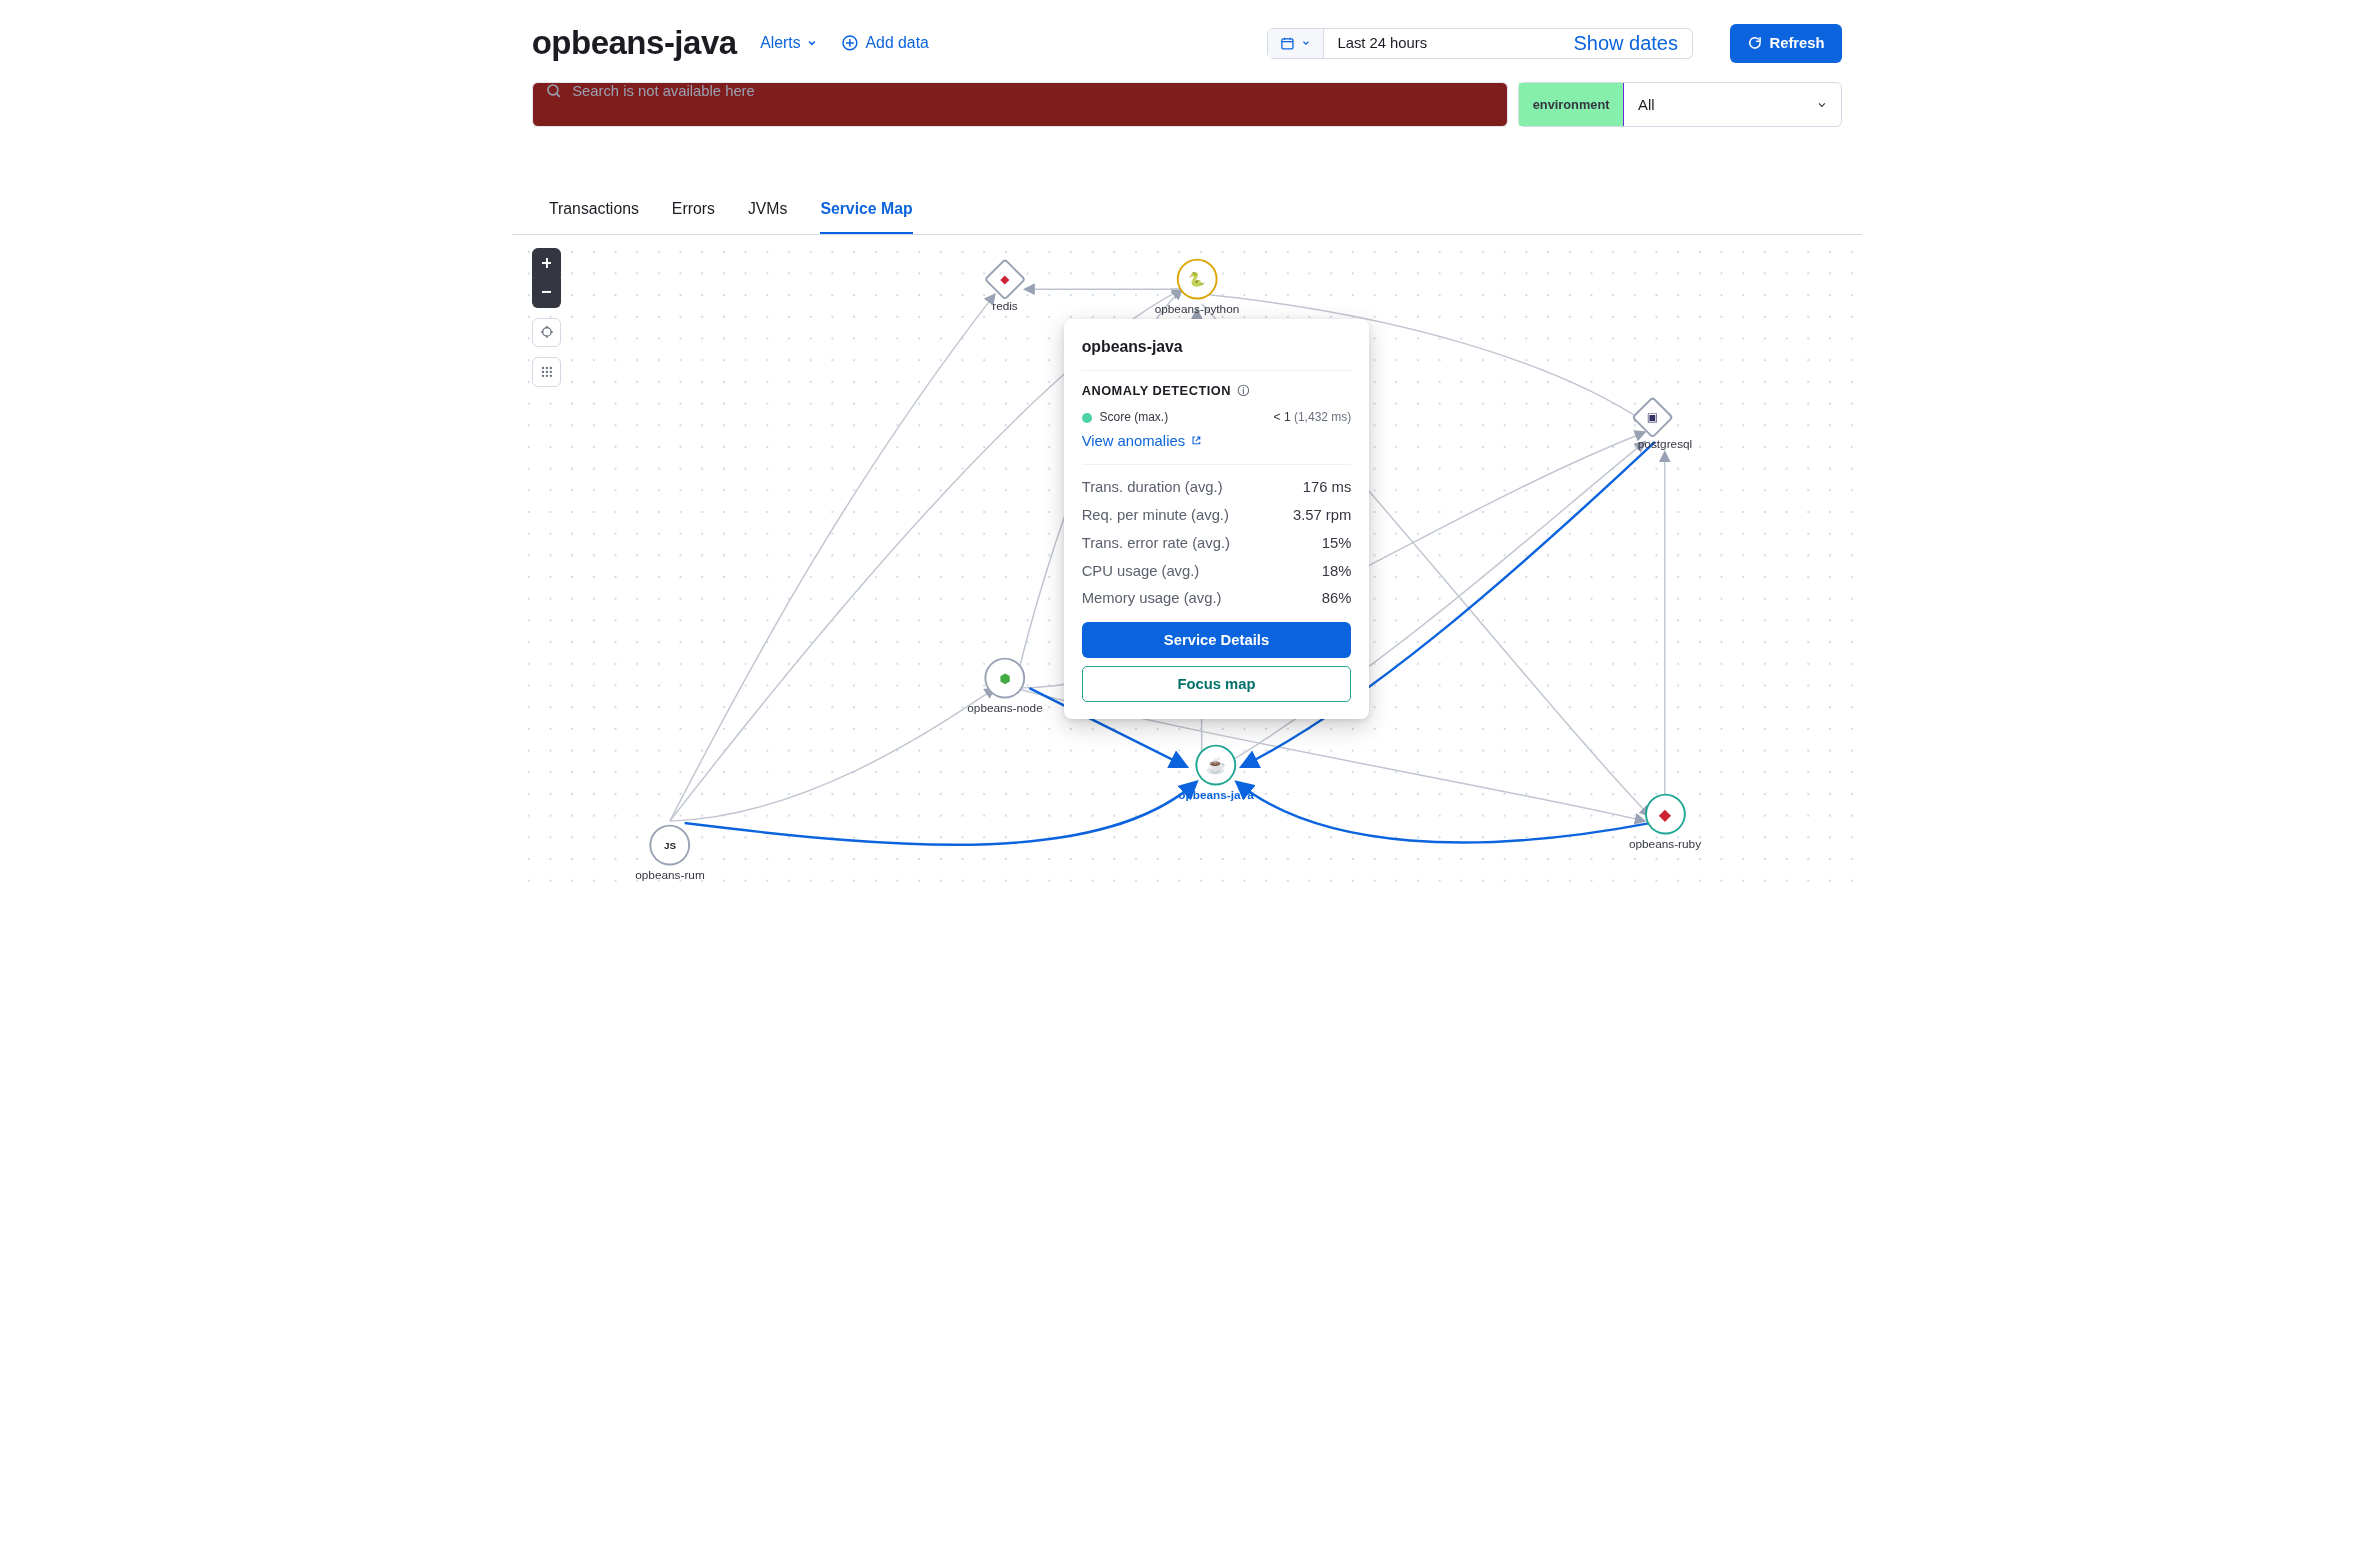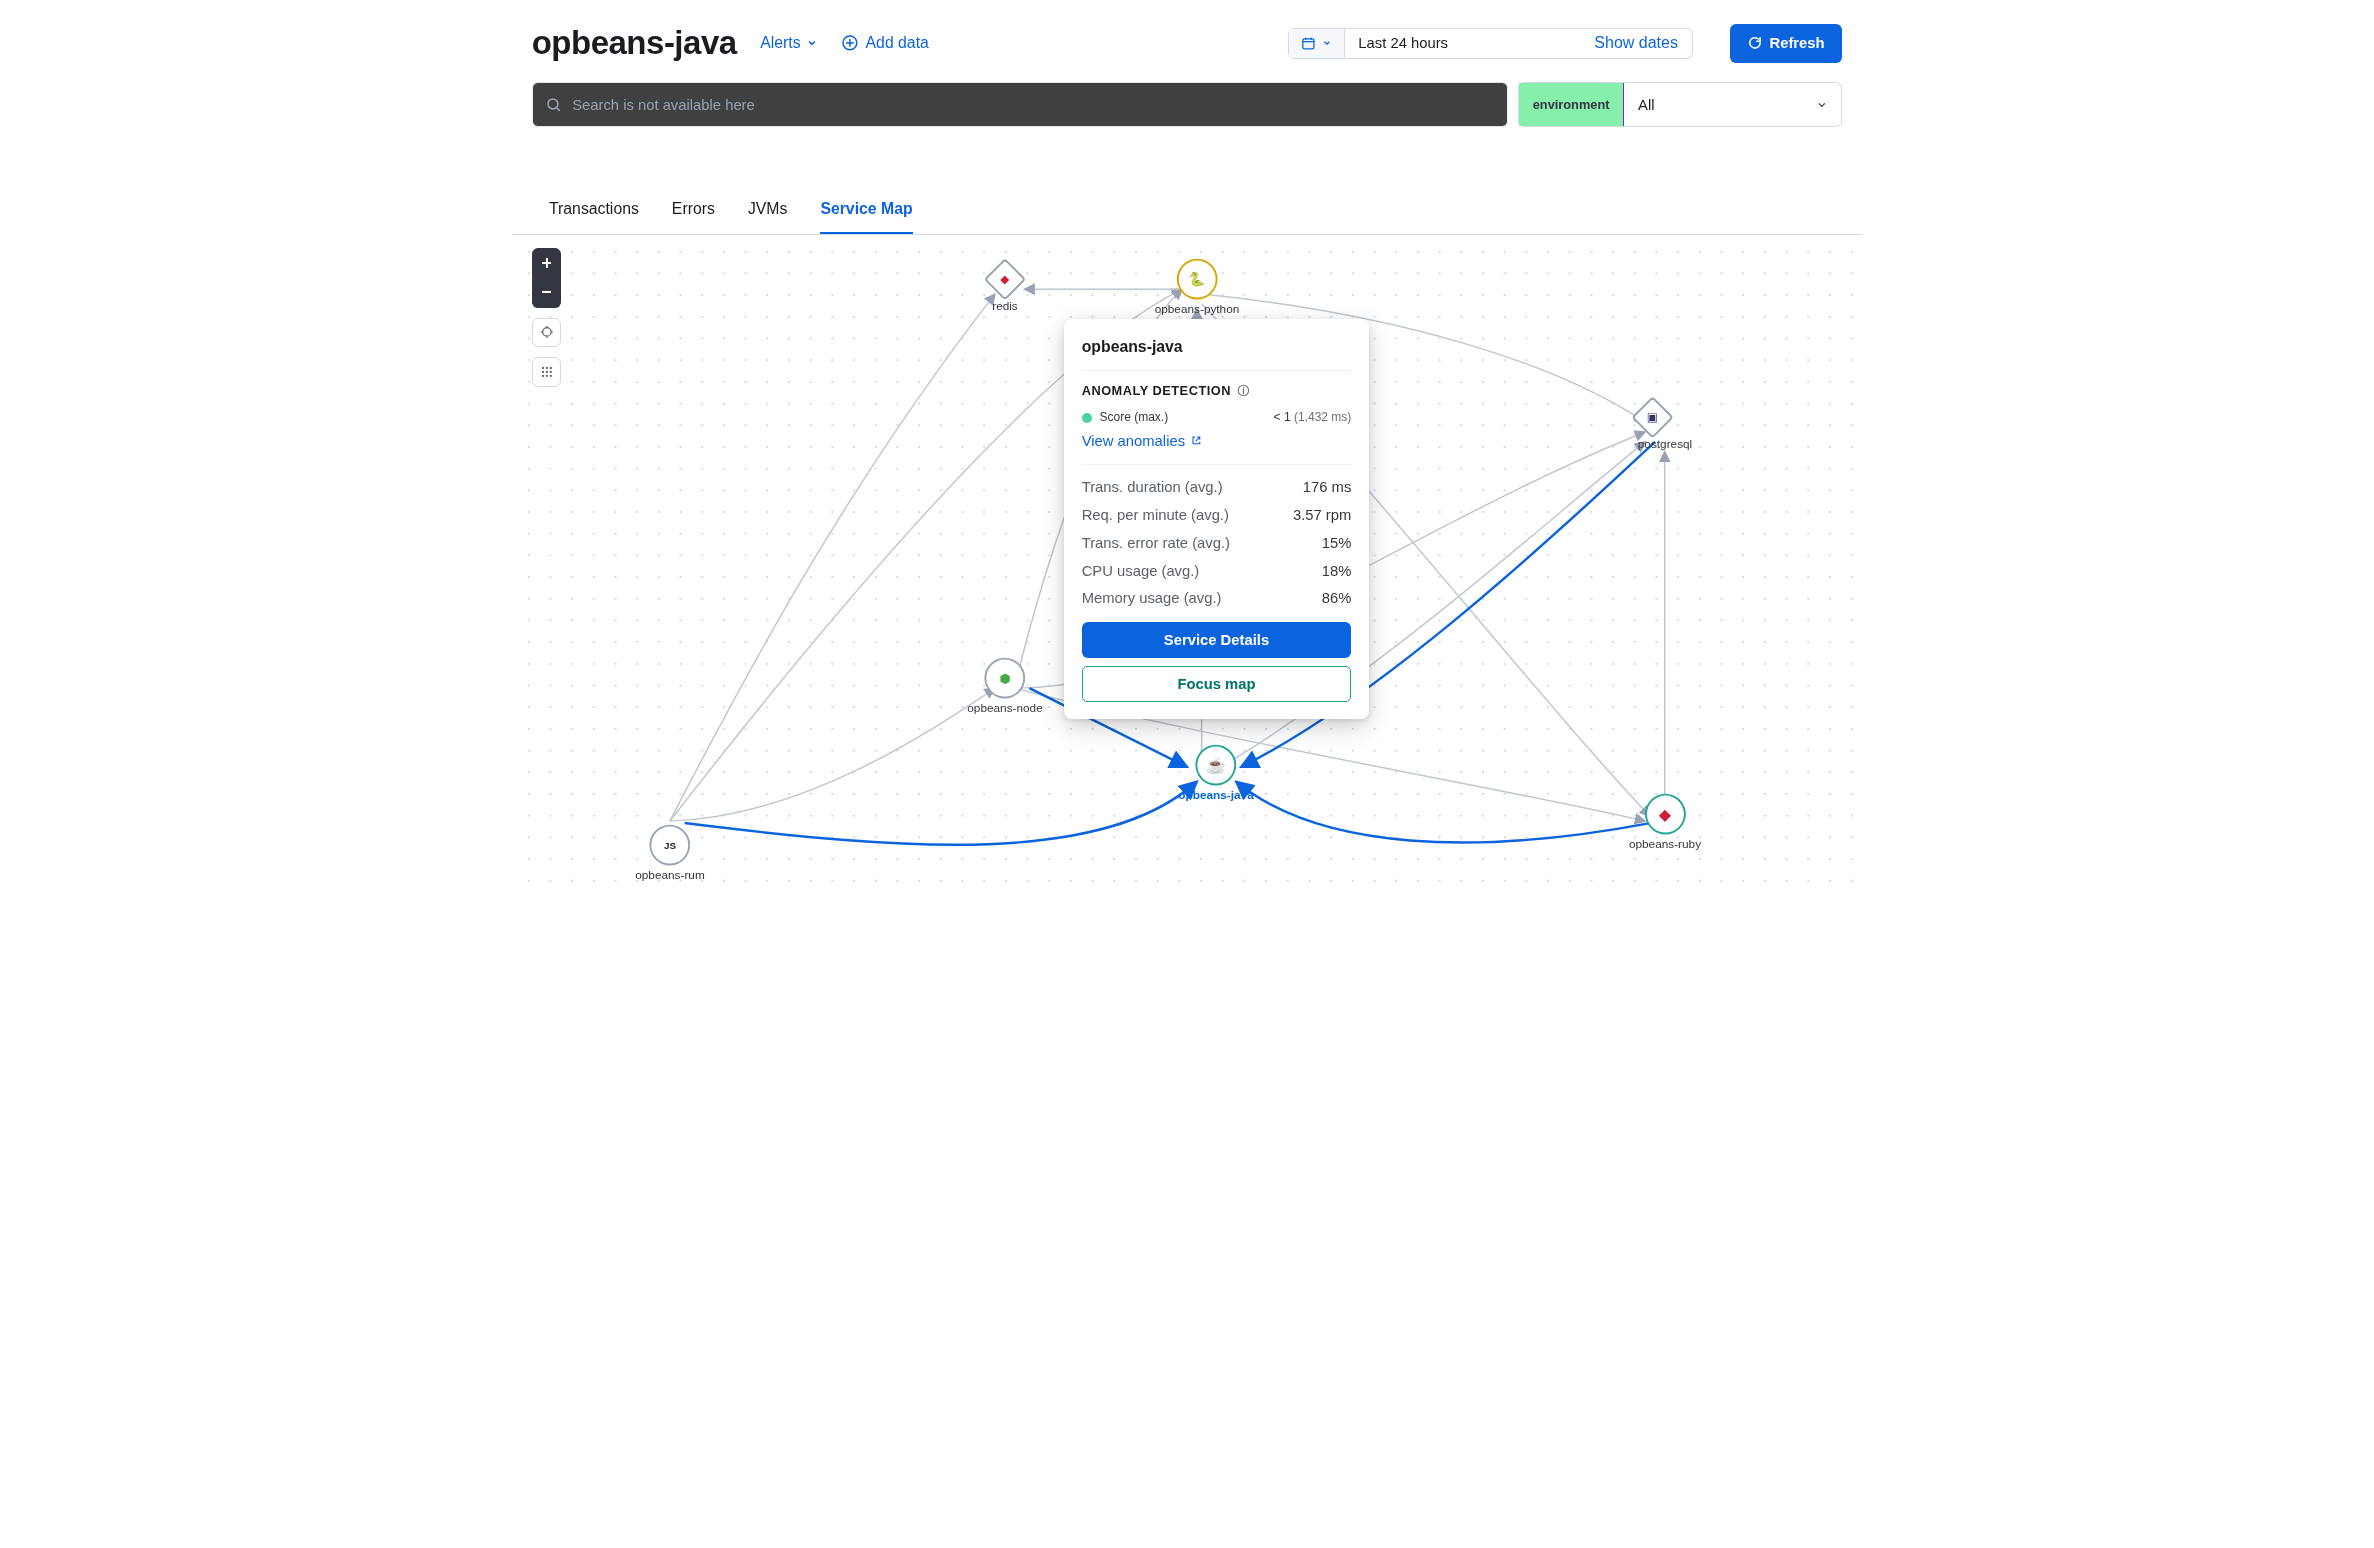--- a/index.html
+++ b/index.html
@@ -8,26 +8,26 @@
 
   
   .header-row { display: flex; align-items: center; padding: 23.6px 19.7px 11.8px 19.7px; gap: 23.6px; }
   .page-title { font-size: 33px; font-weight: 700; letter-spacing: -0.5px; }
   .alerts-link { font-size: 15.8px; color: #0b64dd; display: inline-flex; align-items: center; gap: 5.9px; cursor: pointer; }
   .add-data { font-size: 15.8px; color: #0b64dd; display: inline-flex; align-items: center; gap: 7.9px; cursor: pointer; }
   .flex-spacer { flex: 1; }
   .date-picker { display: flex; align-items: stretch; border: 1px solid #d3dae6; border-radius: 5.9px; background: #fff; height: 31px; }
   .date-picker .calendar-btn { display: inline-flex; align-items: center; gap: 5.9px; padding: 0 11.8px; border-right: 1px solid #d3dae6; background: #f5f7fa; color: #0b64dd; cursor:pointer; }
   .date-picker .range-label { padding: 0 13.8px; display: flex; align-items: center; font-size: 14.8px; min-width: 236px; }
-  .date-picker .show-dates { padding: 0 13.8px; display: flex; align-items: center; color: #0b64dd; font-size: 16px; cursor:pointer;}
+  .date-picker .show-dates { padding: 0 13.8px; display: flex; align-items: center; color: #0b64dd; font-size: 20px; cursor:pointer;}
   .refresh-btn { margin-left: 13.8px; display: inline-flex; align-items: center; gap: 7.9px; background: #0b64dd; color: #fff; border: none; border-radius: 5.9px; font-size: 14.8px; font-weight: 600; padding: 0 17.7px; height: 39px; cursor:pointer;}
 
   
   .search-row { display:flex; padding: 7.9px 19.7px 0 19.7px; gap: 9.9px; align-items: stretch;}
-  .search-box { flex:1; display:flex; align-items:center; gap:9.9px; background: #404040; border:1px solid #e4e8ee; border-radius:5.9px; padding: 0 13.8px; height:45px; color:#98a2b3; font-size:14.8px;}
+  .search-box { flex:1; display:flex; gap:9.9px; background: #7f1d1d; border:1px solid #e4e8ee; border-radius:5.9px; padding: 0 13.8px; height:45px; color:#98a2b3; font-size:14.8px;}
   .search-box svg{flex:none;}
   .env-box { display:flex; align-items:stretch; border:1px solid #d3dae6; border-radius:5.9px; height:45px; }
   .env-label { display:flex; align-items:center; padding:0 13.8px; font-weight:700; font-size:12.8px; background:#86efac; color:#343741; border-right:1px solid #6d28d9;}
   .env-select { display:flex; align-items:center; justify-content:space-between; padding:0 13.8px; min-width:217px; font-size:14.8px; cursor:pointer;}
 
   
   .tabs { display:flex; gap:33px; padding: 25.6px 19.7px 0 37px; border-bottom:1px solid #d3dae6;margin-top:47px; }
   .tab { font-size:15.8px; padding-bottom:13.8px; color:#1a1c21; cursor:pointer; }
   .tab.active { color:#0b64dd; font-weight:600; border-bottom:2px solid #0b64dd; }
 

